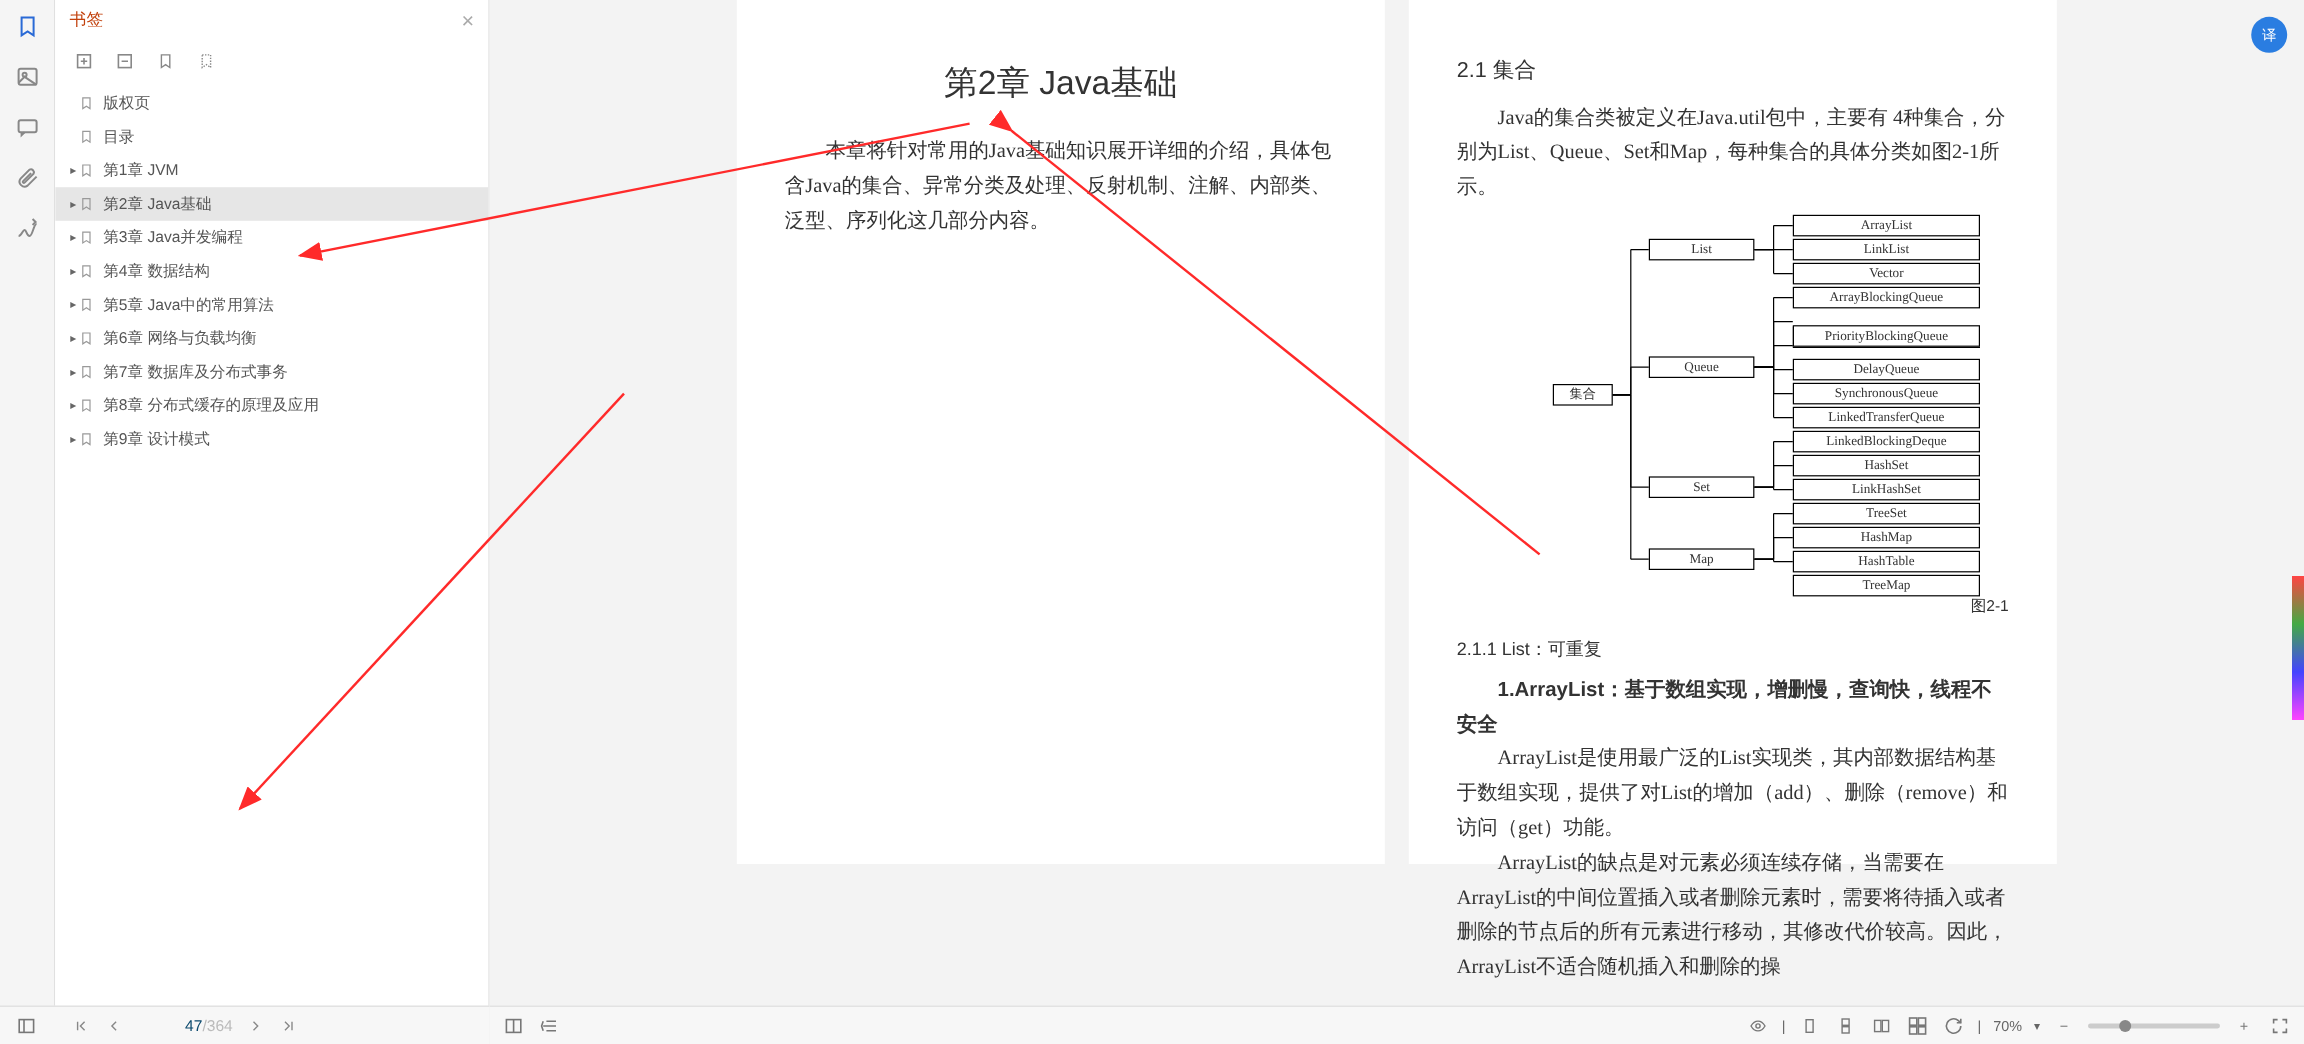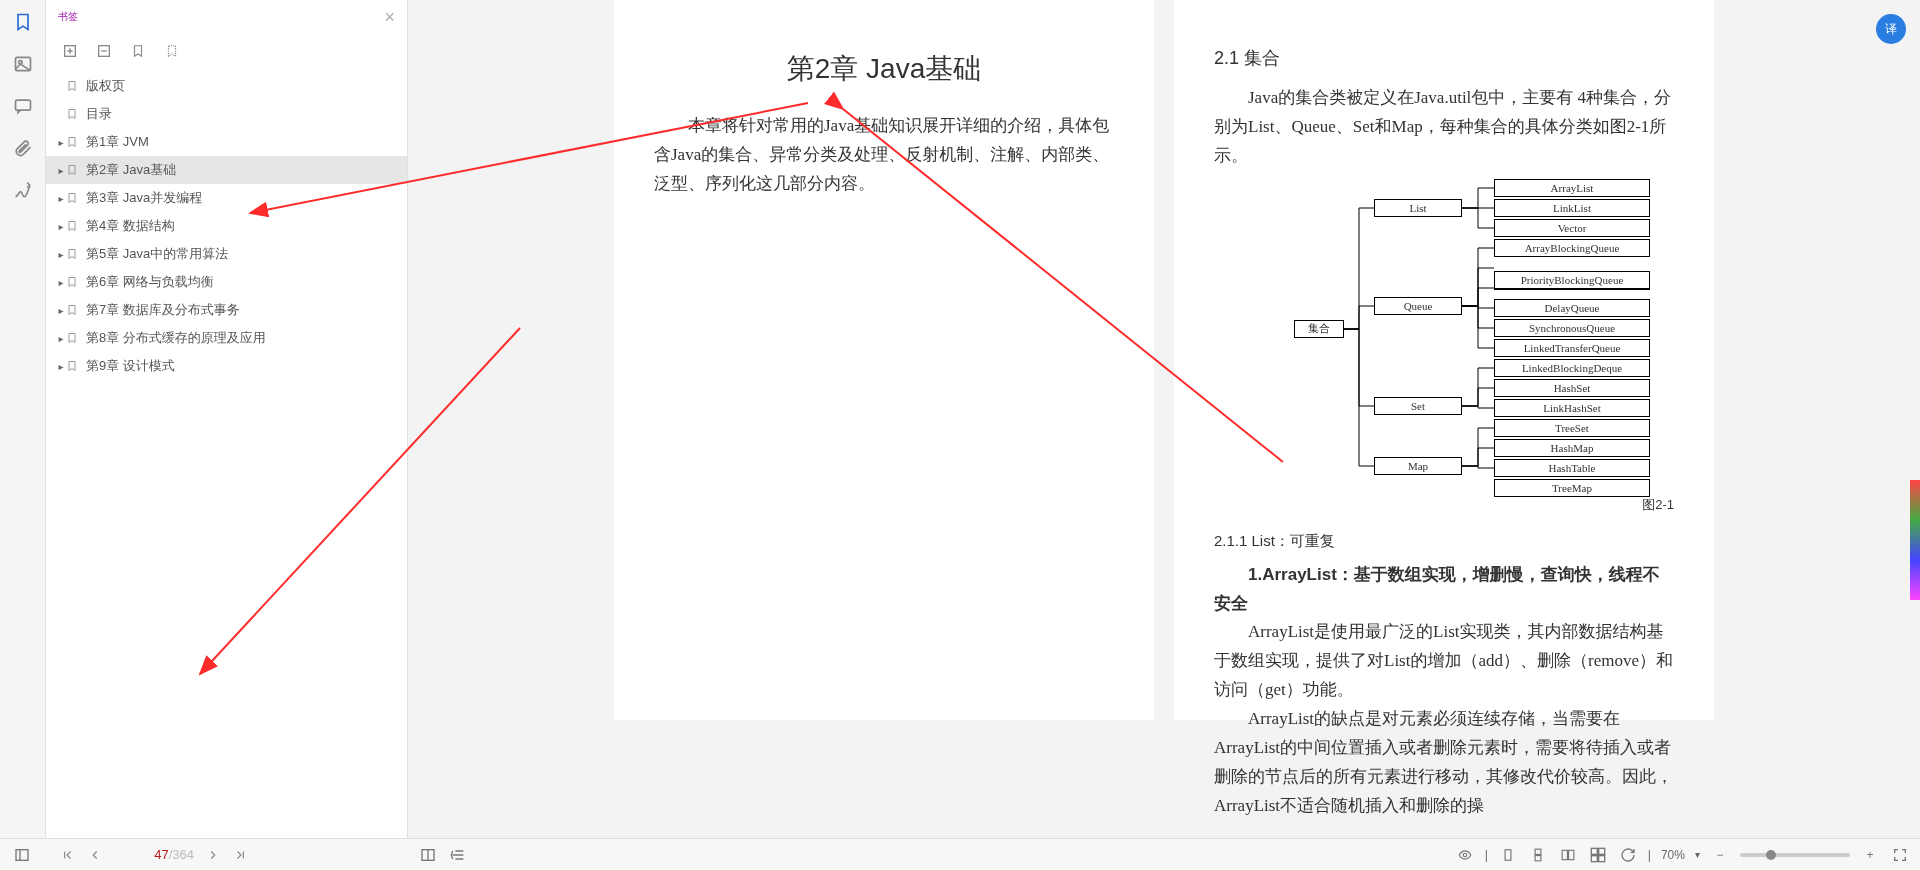--- a/index.html
+++ b/index.html
@@ -3,21 +3,21 @@
 <meta charset="utf-8">
 <style>
 * { margin: 0; padding: 0; box-sizing: border-box; }
 body { font-family: "Microsoft YaHei", Arial, sans-serif; font-size: 13px; color: #333; overflow: hidden; width: 1920px; height: 870px; background: #fff; }
 .app { display: flex; width: 100%; height: 100%; }
 .railbar { width: 46px; background: #f5f5f5; border-right: 1px solid #e0e0e0; display: flex; flex-direction: column; align-items: center; padding-top: 10px; gap: 18px; }
 .rail-btn { width: 24px; height: 24px; display: flex; align-items: center; justify-content: center; color: #888; cursor: pointer; }
 .rail-btn.active { color: #2a6ad6; }
 .sidebar { width: 362px; background: #fff; border-right: 1px solid #e0e0e0; display: flex; flex-direction: column; }
 .sb-header { display: flex; align-items: center; justify-content: space-between; padding: 6px 12px; height: 34px; }
-.sb-title { font-size: 10px; color: #a21caf; }
+.sb-title { font-size: 14px; color: #c2410c; }
 .sb-close { font-size: 18px; color: #aaa; cursor: pointer; }
 .sb-tools { display: flex; gap: 14px; padding: 8px 14px; border-bottom: 0; }
 .sb-tool { width: 20px; height: 18px; display: flex; align-items: center; justify-content: center; color: #888; cursor: pointer; }
 .sb-list { flex: 1; overflow-y: auto; padding: 4px 0; }
 .sb-item { display: flex; align-items: center; height: 28px; padding: 0 8px 0 14px; color: #555; cursor: pointer; font-size: 13px; }
 .sb-item.indent { padding-left: 10px; }
 .sb-item.indent .caret { visibility: visible; }
 .sb-item.no-caret .caret { visibility: hidden; }
 .sb-item.selected { background: #e6e6e6; }
 .caret { width: 10px; text-align: center; color: #666; font-size: 10px; margin-right: 0px; }
@@ -40,21 +40,21 @@
 .dbox.mid { width: 88px; left: 80px; }
 .dbox.leaf { width: 156px; left: 200px; }
 svg.lines { position: absolute; inset: 0; pointer-events: none; }
 
 .botbar { position: absolute; bottom: 0; left: 0; right: 0; height: 32px; background: #f7f7f7; border-top: 1px solid #ddd; display: flex; align-items: center; padding: 0 10px; font-size: 12px; color: #666; }
 .botbar .left-group, .botbar .right-group { display: flex; align-items: center; gap: 10px; }
 .botbar .spacer { flex: 1; }
 .botbar-under-sidebar { position: absolute; bottom: 0; left: 0; width: 408px; height: 32px; background: #f7f7f7; border-top: 1px solid #ddd; display: flex; align-items: center; padding: 0 12px; gap: 10px; z-index: 5; }
 .nav-btn { width: 18px; height: 18px; display: inline-flex; align-items: center; justify-content: center; color: #888; cursor: pointer; }
 .page-input { width: 80px; text-align: right; }
-.page-cur { color: #b91c1c; }
+.page-cur { color: #0c4a6e; }
 .page-tot { color: #bbb; }
 .tool-btn { width: 20px; height: 20px; display: inline-flex; align-items: center; justify-content: center; color: #777; cursor: pointer; }
 .zoom-slider { width: 110px; height: 4px; background: #ccc; position: relative; border-radius: 2px; }
 .zoom-slider .knob { position: absolute; width: 10px; height: 10px; background: #888; border-radius: 50%; top: -3px; left: 26px; }
 
 svg.arrows { position: absolute; inset: 0; pointer-events: none; z-index: 10; }
 
 .scroll-stub { position: absolute; right: 0; top: 480px; width: 10px; height: 120px; background: linear-gradient(#f44,#4a4,#44f,#f4f); }
 
 .float-btn { position: absolute; right: 14px; top: 14px; width: 30px; height: 30px; border-radius: 50%; background: #2a7de1; color: #fff; display: flex; align-items: center; justify-content: center; font-size: 12px; cursor: pointer; }

